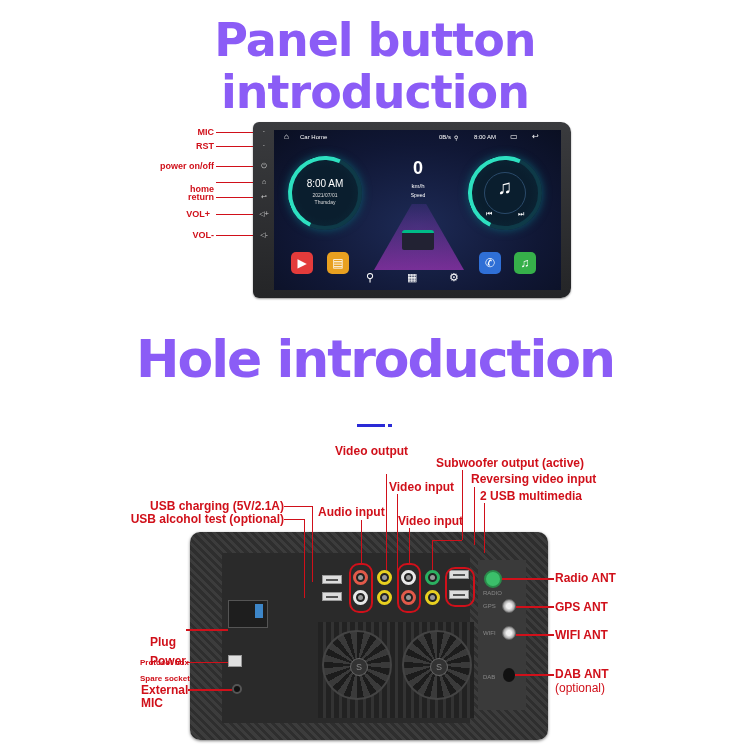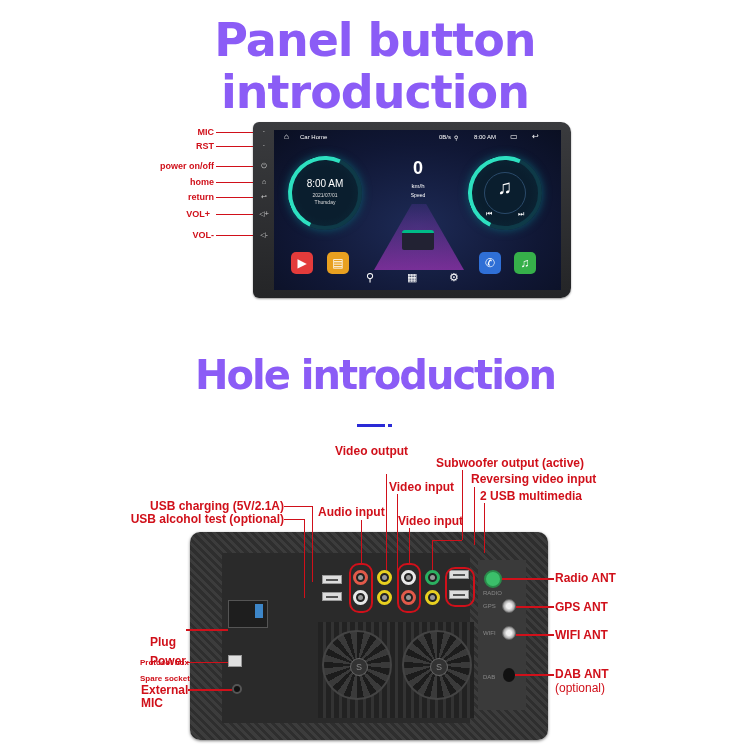--- a/index.html
+++ b/index.html
@@ -5,21 +5,21 @@
   * { box-sizing: border-box; margin: 0; padding: 0; }
   html, body { width: 750px; height: 750px; background: #ffffff; overflow: hidden; }
   body { position: relative; font-family: "Liberation Sans", sans-serif; }
 
   .title {
     position: absolute; left: 0; width: 750px; text-align: center;
     font-family: "DejaVu Sans", sans-serif; font-weight: bold; color: #8b5cf6;
     letter-spacing: -1px;
   }
   .title.t1 { top: 14px; font-size: 46px; line-height: 52px; }
-  .title.t2 { top: 352px; font-size: 40px; line-height: 46px; letter-spacing: -2px; text-align: center; }
+  .title.t2 { top: 336px; font-size: 52px; line-height: 46px; letter-spacing: -2px; text-align: center; }
   .title-underline { position: absolute; top: 424px; left: 357px; width: 28px; height: 3px; background: #2a2ad6; }
   .title-underline-dot { position: absolute; top: 424px; left: 388px; width: 4px; height: 3px; background: #2a2ad6; }
 
   .lbl { position: absolute; color: #d0101a; font-weight: bold; font-family: "Liberation Sans", sans-serif; white-space: nowrap; }
   .lbl.sm { font-size: 9px; }
   .lbl.md { font-size: 12px; }
   .line { position: absolute; background: #d0101a; }
 
   
   .unit {
@@ -88,21 +88,21 @@
   <div>Panel button</div>
   <div>introduction</div>
 </div>
 
 <div class="lbl sm" style="right:536px; top:127px;">MIC</div>
 <div class="line" style="left:216px; top:132px; width:42px; height:1px;"></div>
 <div class="lbl sm" style="right:536px; top:141px;">RST</div>
 <div class="line" style="left:216px; top:146px; width:42px; height:1px;"></div>
 <div class="lbl sm" style="right:536px; top:161px;">power on/off</div>
 <div class="line" style="left:216px; top:166px; width:42px; height:1px;"></div>
-<div class="lbl sm" style="right:536px; top:177px;padding-left:20px;">home</div>
+<div class="lbl sm" style="right:536px; top:184px;padding-left:20px;">home</div>
 <div class="line" style="left:216px; top:182px; width:42px; height:1px;"></div>
 <div class="lbl sm" style="right:536px; top:192px;">return</div>
 <div class="line" style="left:216px; top:197px; width:42px; height:1px;"></div>
 <div class="lbl sm" style="right:540px; top:209px;">VOL+</div>
 <div class="line" style="left:216px; top:214px; width:42px; height:1px;"></div>
 <div class="lbl sm" style="right:536px; top:230px;">VOL-</div>
 <div class="line" style="left:216px; top:235px; width:42px; height:1px;"></div>
 
 <div class="unit">
   <div class="side-btn" style="top:6px;">·</div>

